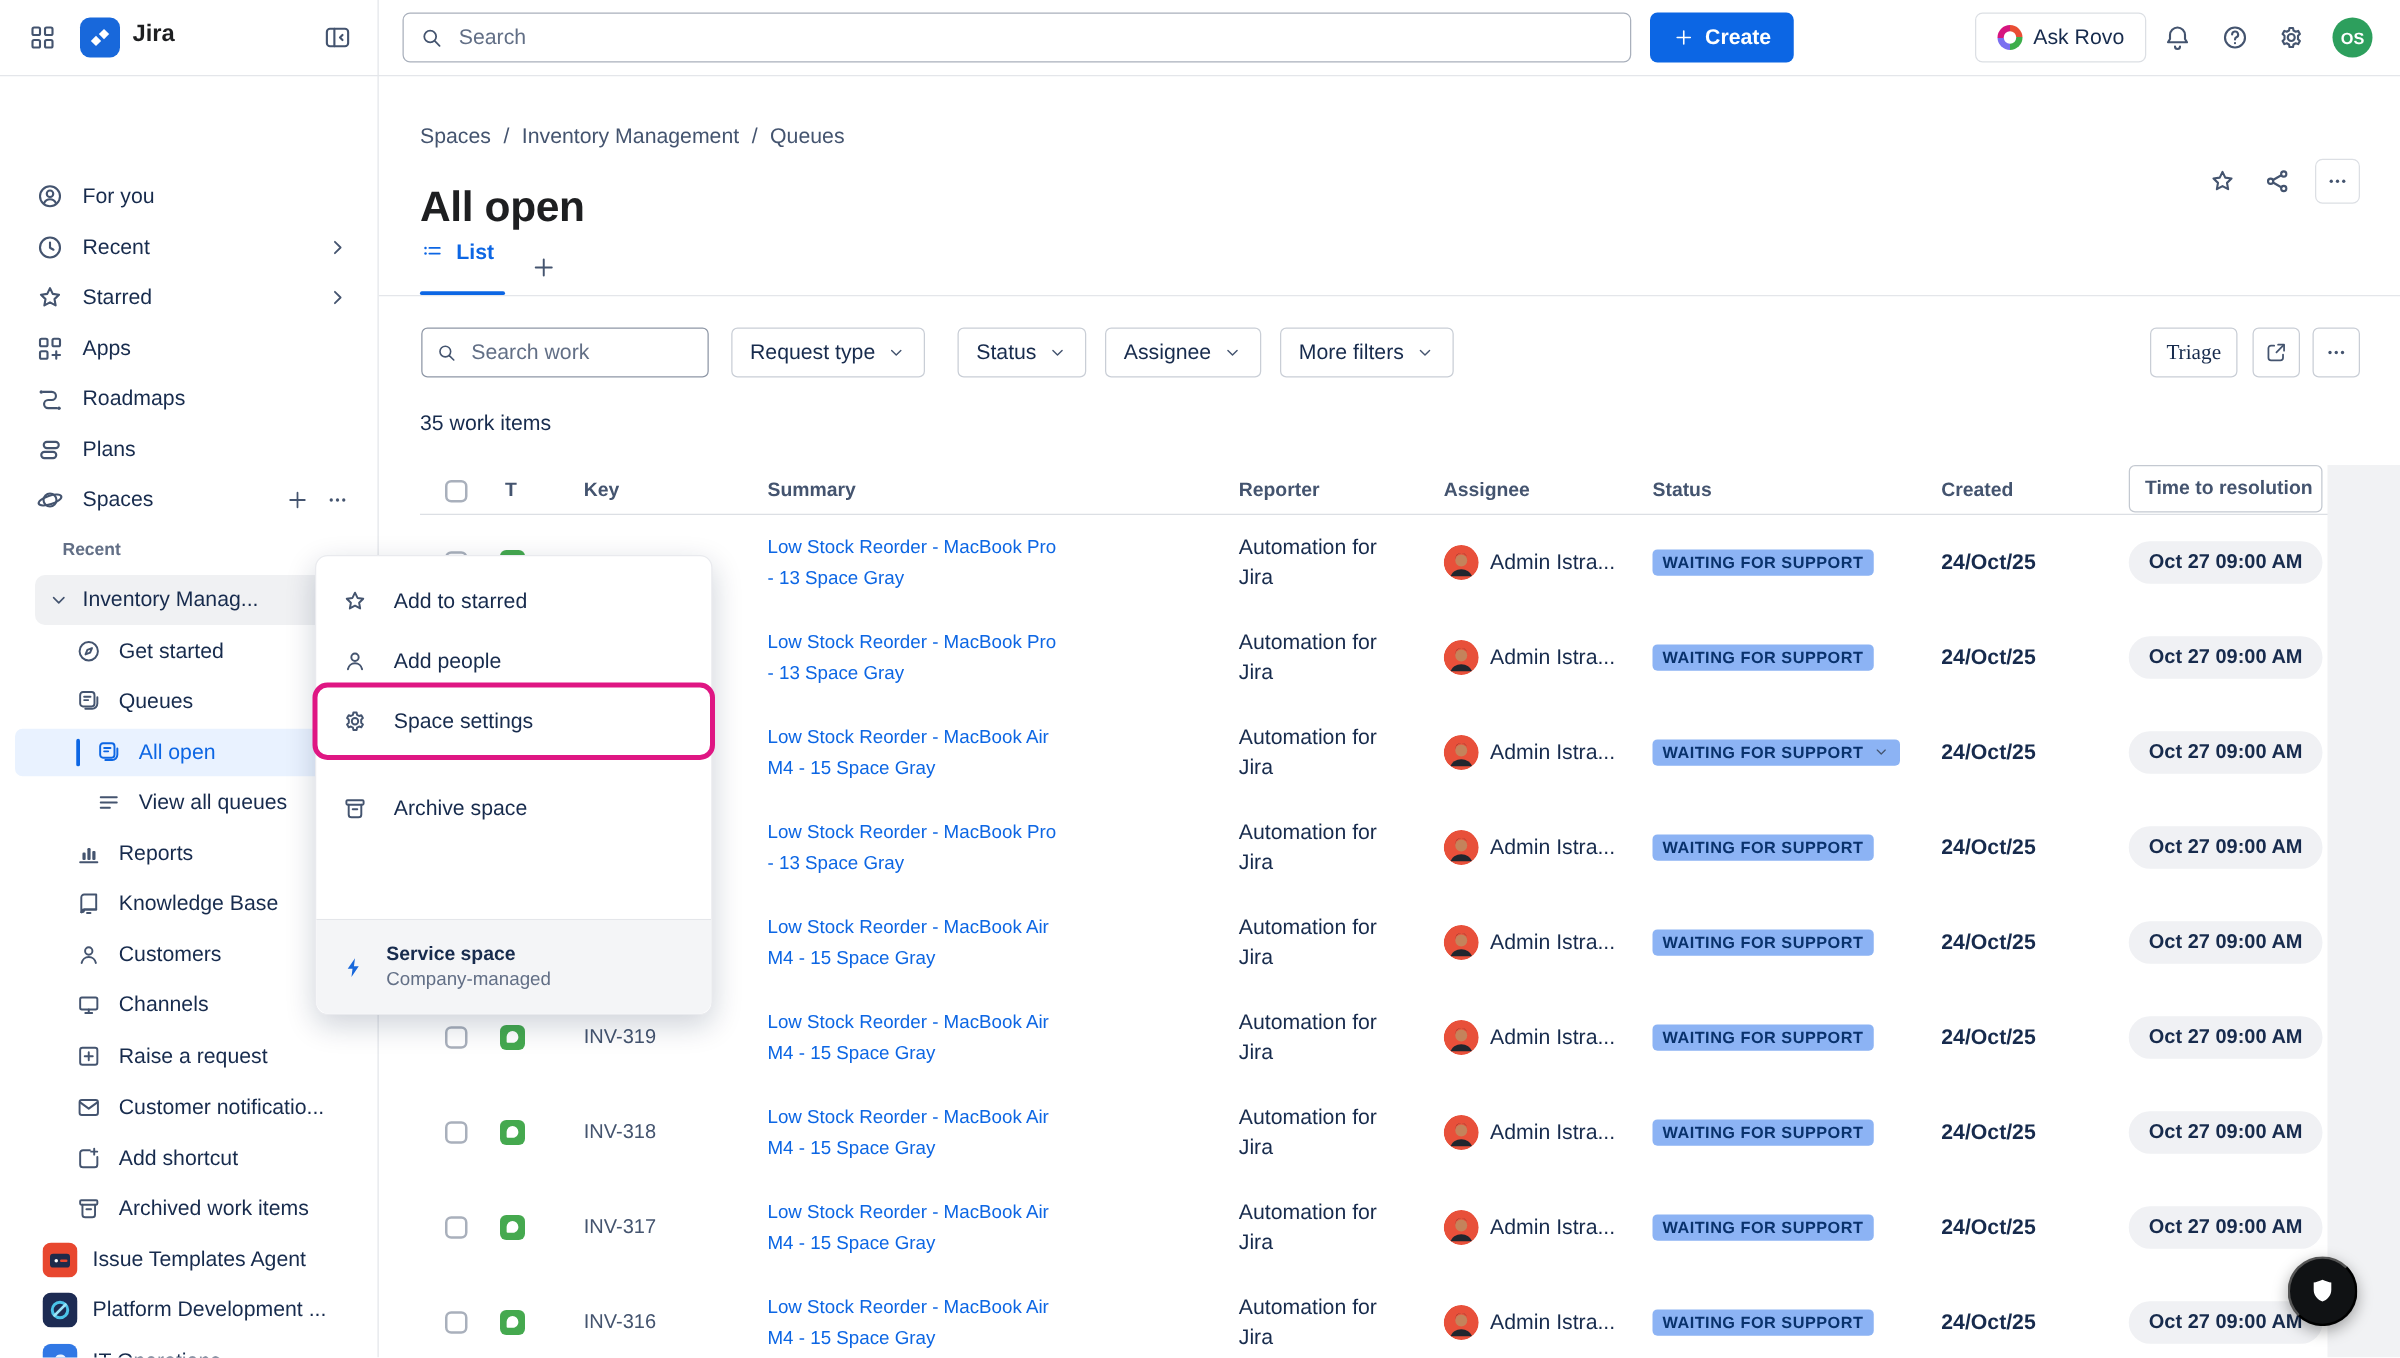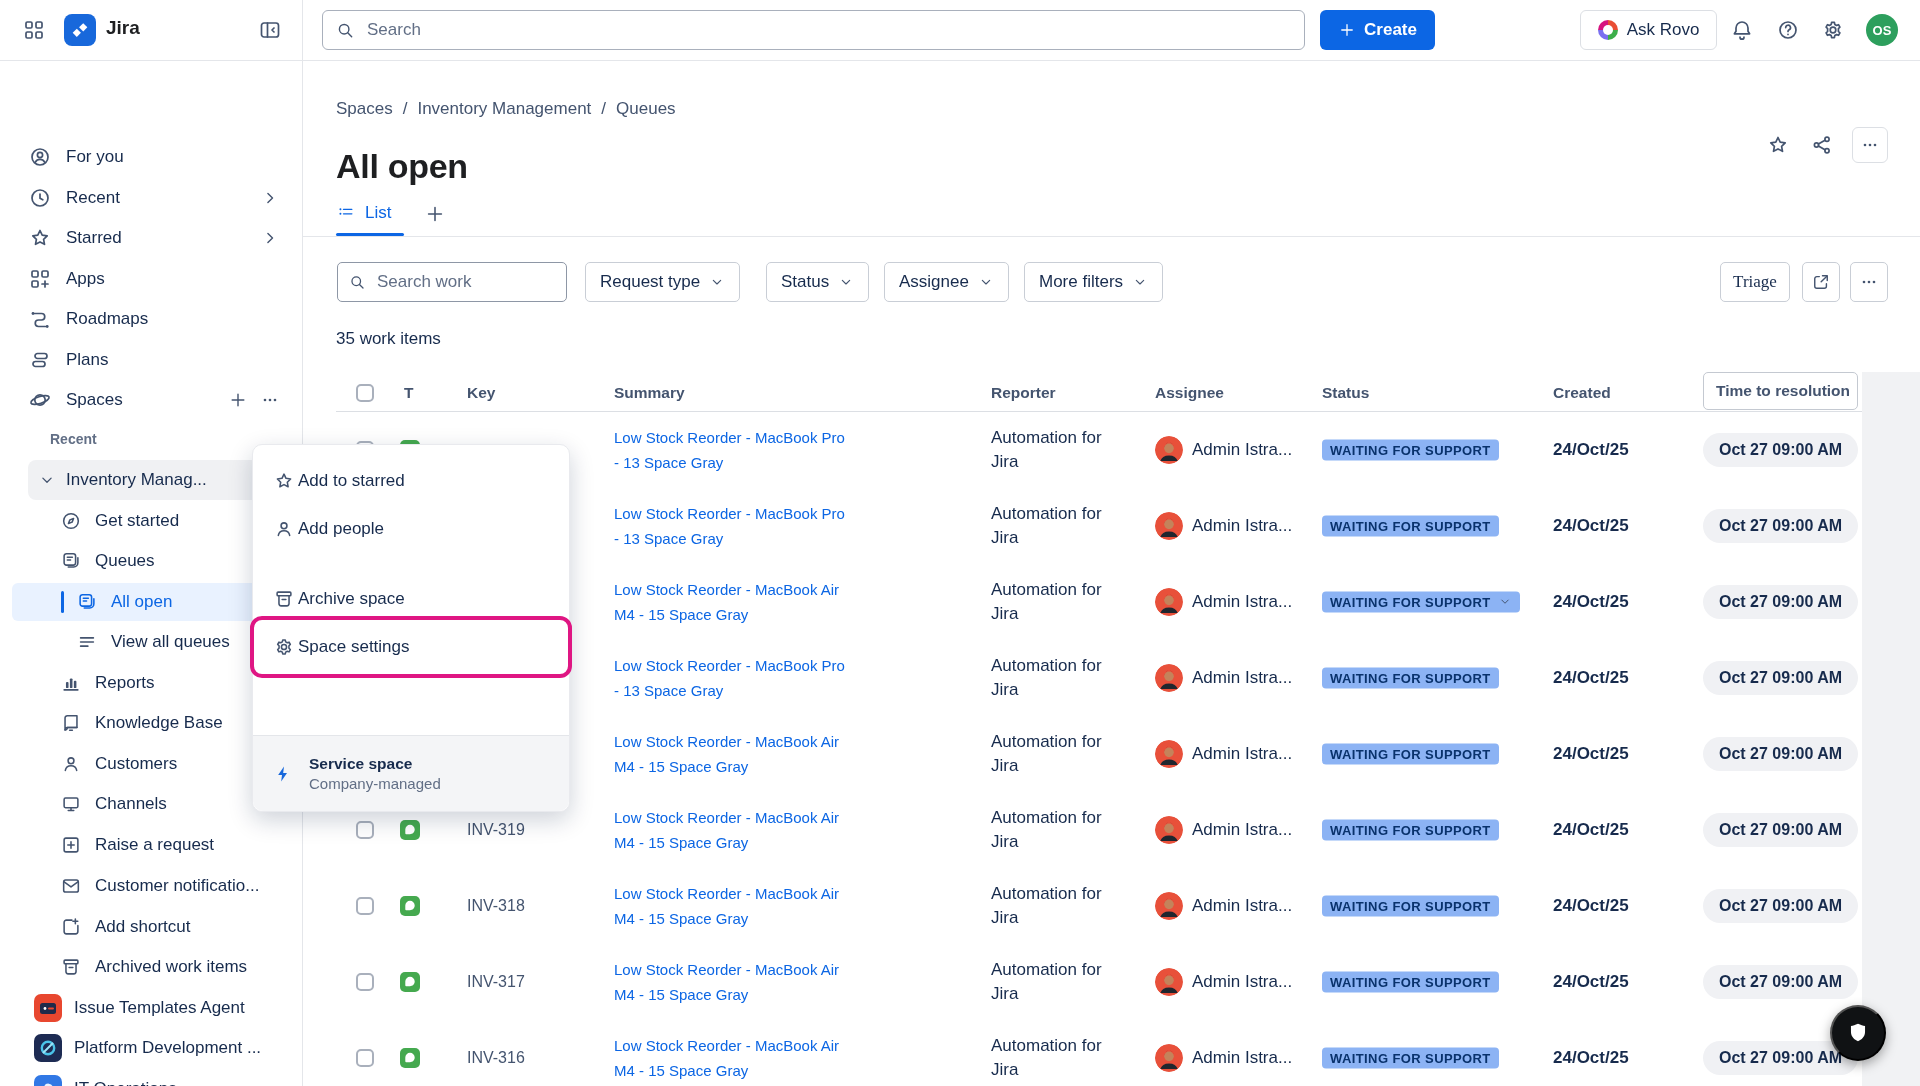--- a/index.html
+++ b/index.html
@@ -46,21 +46,21 @@
   .sptile{width:28px;height:28px;border-radius:7px;flex:none;display:flex;align-items:center;justify-content:center}
   .trow.space-row{padding-left:22px;gap:12px}
   .trow.space-row .slabel{white-space:nowrap;overflow:hidden}
 
   
   #breadcrumb{position:absolute;left:336px;top:99px;display:flex;gap:10px;font-size:17px;color:#44546F;z-index:1}
   #breadcrumb a{color:#44546F;text-decoration:none;cursor:pointer}
   #page-title{position:absolute;left:336px;top:124px;font-size:34px;font-weight:700;color:#1E1F21;letter-spacing:-.3px}
   .hdr-icon{position:absolute;top:133px;width:24px;height:24px;color:#44546F;cursor:pointer}
   #more-hdr-btn{position:absolute;left:1852px;top:127px;width:36px;height:36px;box-sizing:border-box;border:1px solid #DCDFE4;border-radius:6px;background:#fff;display:flex;align-items:center;justify-content:center;color:#44546F;cursor:pointer}
-  #tab-list{position:absolute;left:336px;top:203px;display:flex;align-items:center;gap:9px;font-size:17px;font-weight:400;color:#0C66E4;cursor:pointer}
+  #tab-list{position:absolute;left:336px;top:192px;display:flex;align-items:center;gap:9px;font-size:17px;font-weight:700;color:#0C66E4;cursor:pointer}
   #tab-list .icon{width:20px;height:20px;color:#0C66E4}
   #tab-underline{position:absolute;left:336px;top:233px;width:68px;height:3px;background:#0C66E4;border-radius:2px}
   #tab-add{position:absolute;left:424px;top:203px;width:22px;height:22px;color:#44546F;cursor:pointer}
   #tabs-rule{position:absolute;left:303px;top:236px;width:1617px;height:1px;background:#E4E6EA}
   #work-search{position:absolute;left:337px;top:262px;width:230px;height:40px;box-sizing:border-box;border:1px solid #8E97A6;border-radius:5px;display:flex;align-items:center;gap:9px;padding:0 10px;background:#fff}
   #work-search input{border:none;outline:none;flex:1;min-width:0;font-size:17px;font-family:inherit;color:#172B4D;background:transparent}
   #work-search input::placeholder{color:#626F86}
   .drop-btn{position:absolute;top:262px;height:40px;box-sizing:border-box;border:1px solid #C9CED6;border-radius:5px;background:#fff;display:flex;align-items:center;gap:9px;padding:0 14px;font-size:17px;font-family:inherit;color:#172B4D;cursor:pointer}
   .drop-btn .chev{width:16px;height:16px;color:#44546F}
   #triage-btn{position:absolute;left:1720px;top:262px;width:70px;height:40px;box-sizing:border-box;border:1px solid #C9CED6;border-radius:5px;background:#fff;font-size:17px;font-family:Liberation Serif, serif;color:#172B4D;cursor:pointer}
@@ -83,21 +83,21 @@
   .avatar{width:28px;height:28px;border-radius:50%;overflow:hidden;flex:none}
   .asgname{font-size:17px;color:#172B4D;white-space:nowrap}
   .badge{display:inline-flex;align-items:flex-start;gap:7px;background:#8CB3F4;color:#09326C;font-size:13px;font-weight:700;letter-spacing:.4px;padding:3px 8px;border-radius:4px;white-space:nowrap;cursor:pointer}
   .badge .chev{width:14px;height:14px}
   .createdtxt{font-size:17px;font-weight:600;color:#172B4D;white-space:nowrap}
   .timepill{display:inline-flex;align-items:center;background:#F0F1F4;border-radius:17px;height:34px;padding:0 16px;font-size:16px;font-weight:700;color:#172B4D;white-space:nowrap}
 
   
   #context-menu{position:absolute;left:252px;top:444px;width:318px;height:368px;background:#fff;border:1px solid #E9EAEE;border-radius:10px;box-shadow:0 8px 24px rgba(9,30,66,.2);z-index:50;box-sizing:border-box}
   #menu-list{padding-top:12px}
-  .mitem{height:48px;display:flex;align-items:center;gap:3px;padding:0 20px;font-size:17px;color:#172B4D;cursor:pointer;position:relative}
+  .mitem{height:48px;display:flex;align-items:center;gap:20px;padding:0 20px;font-size:17px;color:#172B4D;cursor:pointer;position:relative}
   .mitem .micon{width:22px;height:22px;color:#44546F}
   .mitem.danger,.mitem.danger .micon{color:#C9372C}
   .mitem.gap-before{margin-top:22px}
   .ring{position:absolute;left:-3px;right:-3px;top:-7px;bottom:-7px;border:4px solid #DF1683;border-radius:12px;pointer-events:none}
   #menu-footer{position:absolute;left:0;right:0;bottom:0;height:76px;background:#F4F5F7;border-top:1px solid #E4E6EA;border-radius:0 0 10px 10px;display:flex;align-items:center;gap:16px;padding:0 20px;box-sizing:border-box}
   #menu-footer .micon{width:20px;height:20px}
   #mf-title{font-size:15.5px;font-weight:700;color:#172B4D}
   #mf-sub{font-size:15px;color:#626F86;margin-top:2px}
 
   #float-btn{position:absolute;left:1830px;top:1005px;width:56px;height:56px;border-radius:50%;background:#101214;display:flex;align-items:center;justify-content:center;box-shadow:0 4px 12px rgba(0,0,0,.35);z-index:60;cursor:pointer}
@@ -829,39 +829,39 @@
       </div>
       <div class="mitem">
     <span class="micon icon">
           <svg viewBox="0 0 24 24" width="100%" height="100%" fill="none" stroke="currentColor" stroke-width="1.7" stroke-linecap="round" stroke-linejoin="round">
             <circle cx="12" cy="8.5" r="3.2"></circle>
             <path d="M5.8 19a6.3 6.3 0 0 1 12.4 0"></path>
           </svg>
         </span>
     <span>Add people</span>
       </div>
+      <div class="mitem">
+        <span class="ring"></span>
+    <span class="micon icon">
+          <svg viewBox="0 0 24 24" width="100%" height="100%" fill="none" stroke="currentColor" stroke-width="1.7" stroke-linecap="round" stroke-linejoin="round">
+            <circle cx="12" cy="12" r="2.8"></circle>
+            <path d="M10.6 4.4h2.8l.4 2 1.8 1 1.9-.7 1.4 2.5-1.5 1.4v2.8l1.5 1.4-1.4 2.5-1.9-.7-1.8 1-.4 2h-2.8l-.4-2-1.8-1-1.9.7-1.4-2.5 1.5-1.4v-2.8L5.1 9.2l1.4-2.5 1.9.7 1.8-1z"></path>
+          </svg>
+        </span>
+    <span>Space settings</span>
+      </div>
       <div class="mitem gap-before">
     <span class="micon icon">
           <svg viewBox="0 0 24 24" width="100%" height="100%" fill="none" stroke="currentColor" stroke-width="1.7" stroke-linecap="round" stroke-linejoin="round">
             <rect x="4.5" y="4.5" width="15" height="4" rx="1"></rect>
             <path d="M6.5 8.5V17A2.5 2.5 0 0 0 9 19.5h6a2.5 2.5 0 0 0 2.5-2.5V8.5"></path>
             <path d="M10 12.5h4"></path>
           </svg>
         </span>
     <span>Archive space</span>
-      </div>
-      <div class="mitem">
-        <span class="ring"></span>
-    <span class="micon icon">
-          <svg viewBox="0 0 24 24" width="100%" height="100%" fill="none" stroke="currentColor" stroke-width="1.7" stroke-linecap="round" stroke-linejoin="round">
-            <circle cx="12" cy="12" r="2.8"></circle>
-            <path d="M10.6 4.4h2.8l.4 2 1.8 1 1.9-.7 1.4 2.5-1.5 1.4v2.8l1.5 1.4-1.4 2.5-1.9-.7-1.8 1-.4 2h-2.8l-.4-2-1.8-1-1.9.7-1.4-2.5 1.5-1.4v-2.8L5.1 9.2l1.4-2.5 1.9.7 1.8-1z"></path>
-          </svg>
-        </span>
-    <span>Space settings</span>
       </div>
     </div>
   <div id="menu-footer">
     <span class="micon icon">
         <svg viewBox="0 0 24 24" width="100%" height="100%" fill="none" stroke="currentColor" stroke-width="1.7" stroke-linecap="round" stroke-linejoin="round">
           <path d="M13.2 3 6.2 13.1h4.6l-1 7.9 7-10.1h-4.6z" fill="#1868DB" stroke="none"></path>
         </svg>
       </span>
     <span>
       <div id="mf-title">Service space</div>

